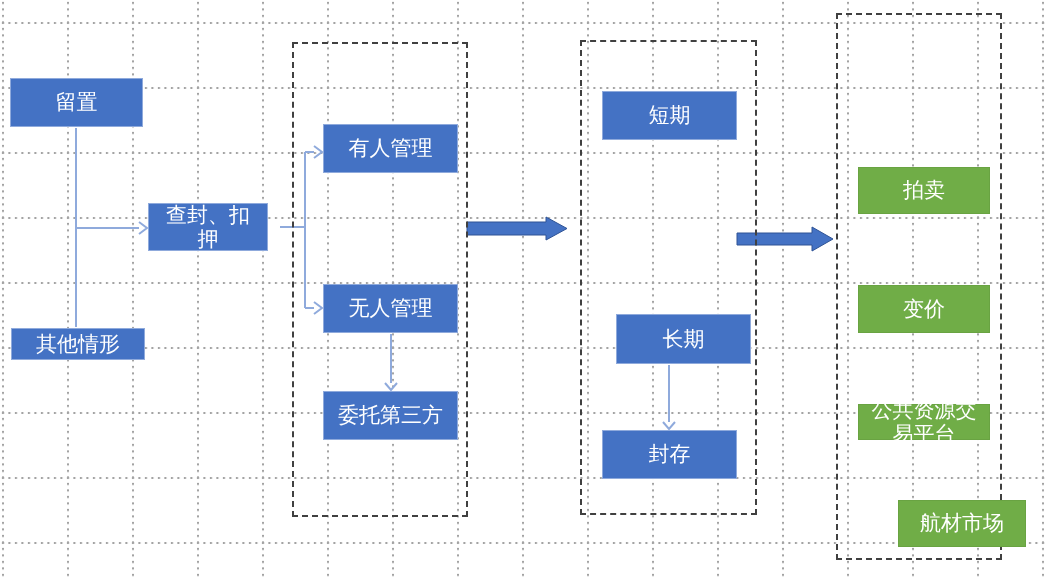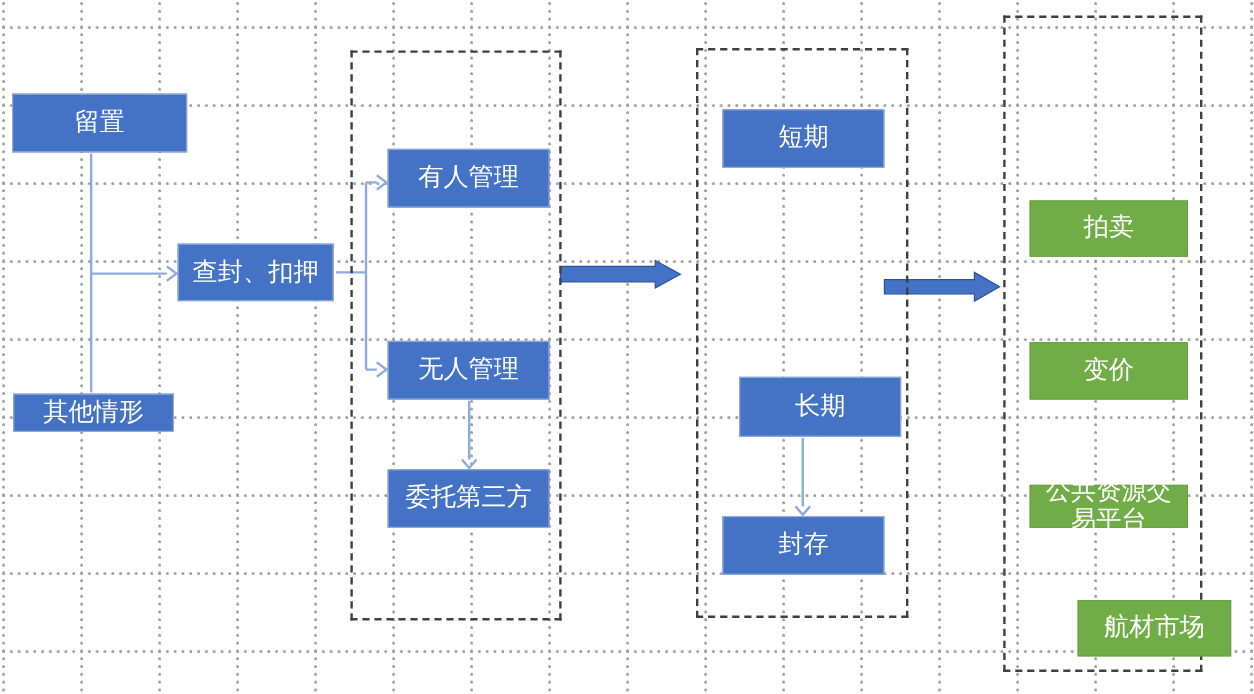--- a/index.html
+++ b/index.html
@@ -101,23 +101,23 @@
     <path class="connector" d="M663 422 L669 429 L675 422"></path>
 
     <polygon class="block-arrow" points="467,222 546,222 546,217 567,228.5 546,240 546,235 467,235"></polygon>
     <polygon class="block-arrow" points="737,233 812,233 812,227 833,239 812,251 812,245 737,245"></polygon>
   </svg>
 
   <div class="group" style="left:292px;top:42px;width:176px;height:475px;"></div>
   <div class="group" style="left:580px;top:40px;width:177px;height:475px;"></div>
   <div class="group" style="left:836px;top:13px;width:166px;height:547px;"></div>
 
-  <div class="node blue" style="left:10px;top:78px;width:146px;height:49px;">留置</div>
+  <div class="node blue" style="left:10px;top:78px;width:133px;height:49px;">留置</div>
   <div class="node blue" style="left:11px;top:328px;width:134px;height:32px;">其他情形</div>
-  <div class="node blue" style="left:148px;top:203px;width:130px;height:48px;">查封、扣押</div>
+  <div class="node blue" style="left:148px;top:203px;width:120px;height:48px;">查封、扣押</div>
 
   <div class="node blue" style="left:323px;top:124px;width:135px;height:49px;">有人管理</div>
   <div class="node blue" style="left:323px;top:284px;width:135px;height:49px;">无人管理</div>
   <div class="node blue" style="left:323px;top:391px;width:135px;height:49px;">委托第三方</div>
 
   <div class="node blue" style="left:602px;top:91px;width:135px;height:49px;">短期</div>
   <div class="node blue" style="left:616px;top:314px;width:135px;height:50px;">长期</div>
   <div class="node blue" style="left:602px;top:430px;width:135px;height:49px;">封存</div>
 
   <div class="node green" style="left:858px;top:147px;width:132px;height:47px;margin-top:20px;">拍卖</div>

